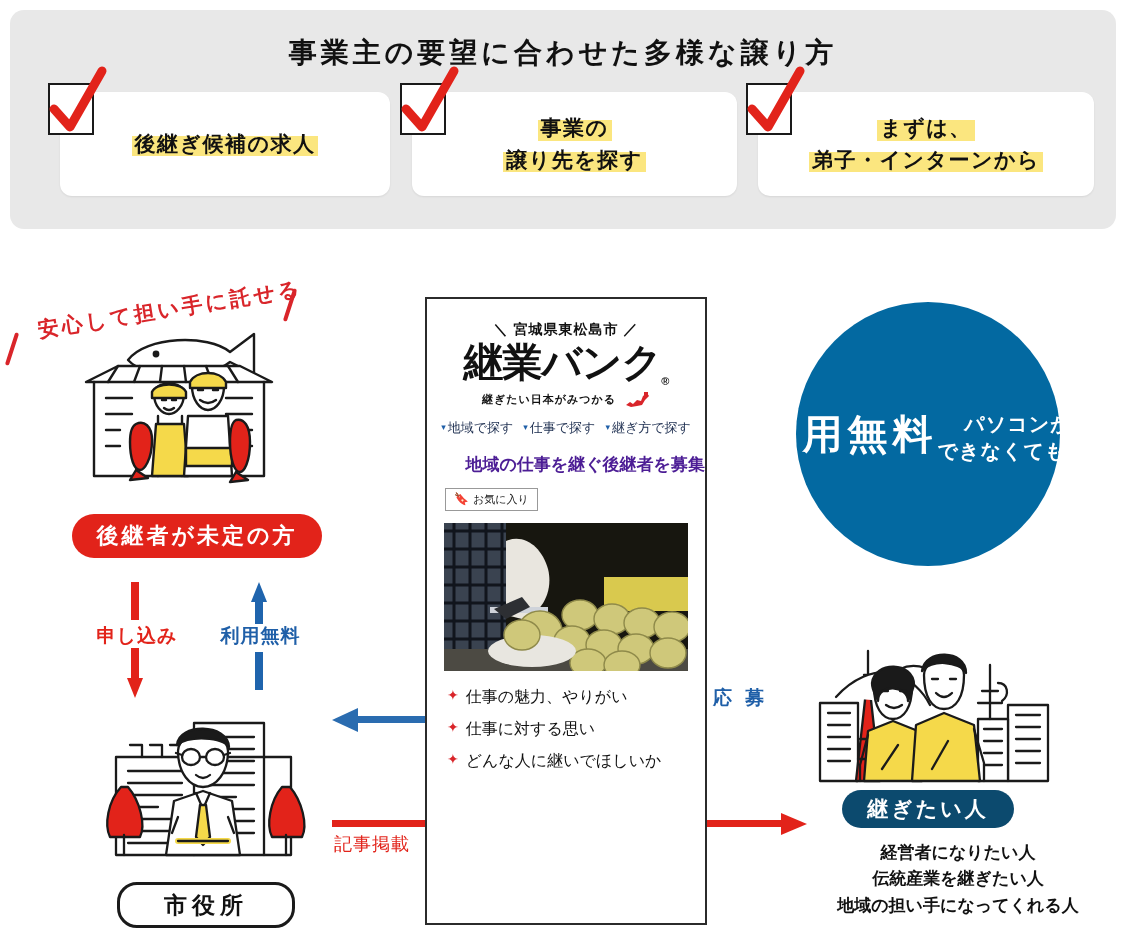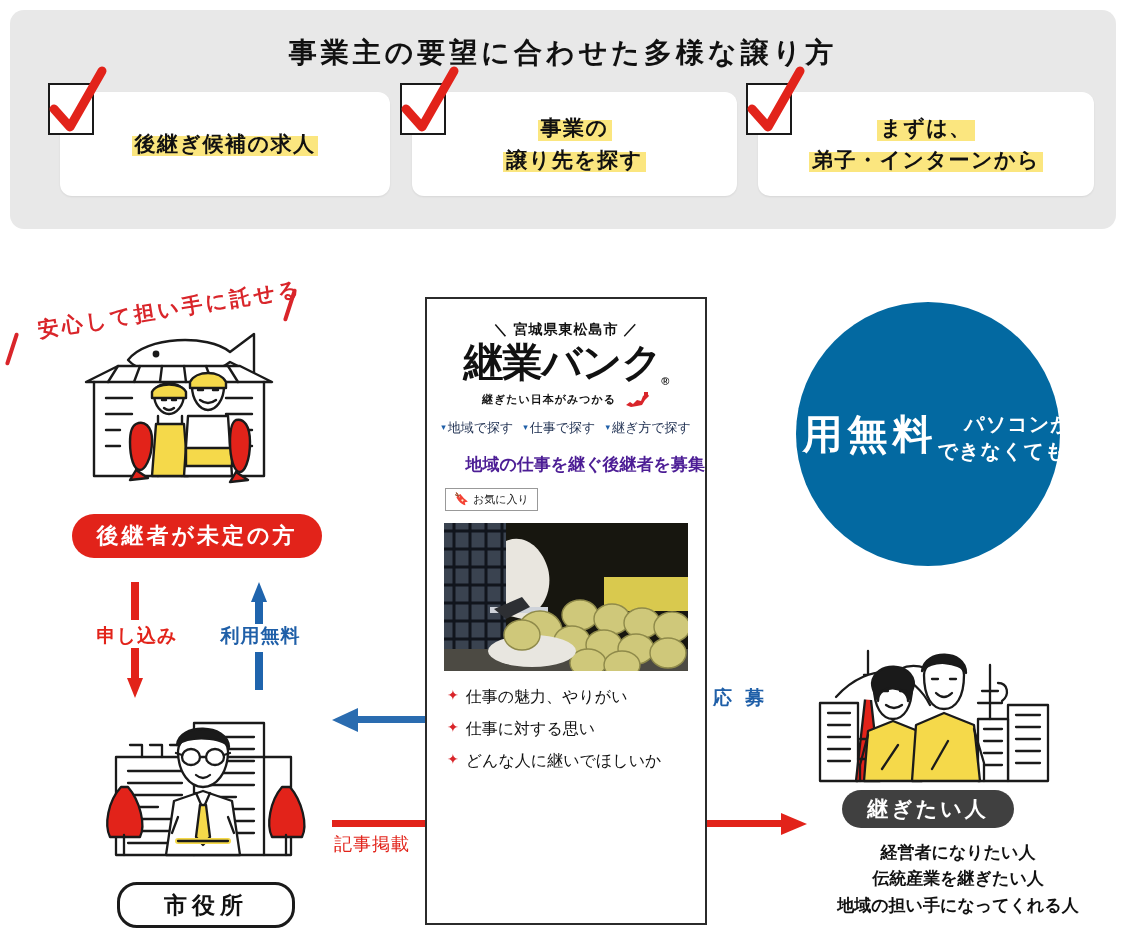--- a/index.html
+++ b/index.html
@@ -152,21 +152,21 @@
     background:#0369a1;display:flex;flex-direction:row;align-items:center;
     justify-content:center;color:#fff;
   }
   #free-title{font-size:40px;font-weight:bold;letter-spacing:5px;white-space:nowrap;}
   #free-sub{
     margin-top:8px;text-align:center;font-size:20px;font-weight:bold;
     line-height:1.35;letter-spacing:1px;white-space:nowrap;
   }
   #successor-illu{position:absolute;left:812px;top:635px;width:250px;height:152px;}
   #successor-badge{
-    position:absolute;left:842px;top:790px;width:172px;height:38px;background:#404040;
+    position:absolute;left:842px;top:790px;width:172px;height:38px;background:#0c4a6e;
     border-radius:19px;display:flex;align-items:center;justify-content:center;
     color:#fff;font-size:21px;font-weight:bold;letter-spacing:3px;
   }
   #successor-desc{
     position:absolute;left:790px;top:840px;width:336px;text-align:center;
     font-size:17px;font-weight:bold;line-height:1.55;color:#111;letter-spacing:0;
   }
   #successor-desc div{white-space:nowrap;}
 </style>
 </head>

